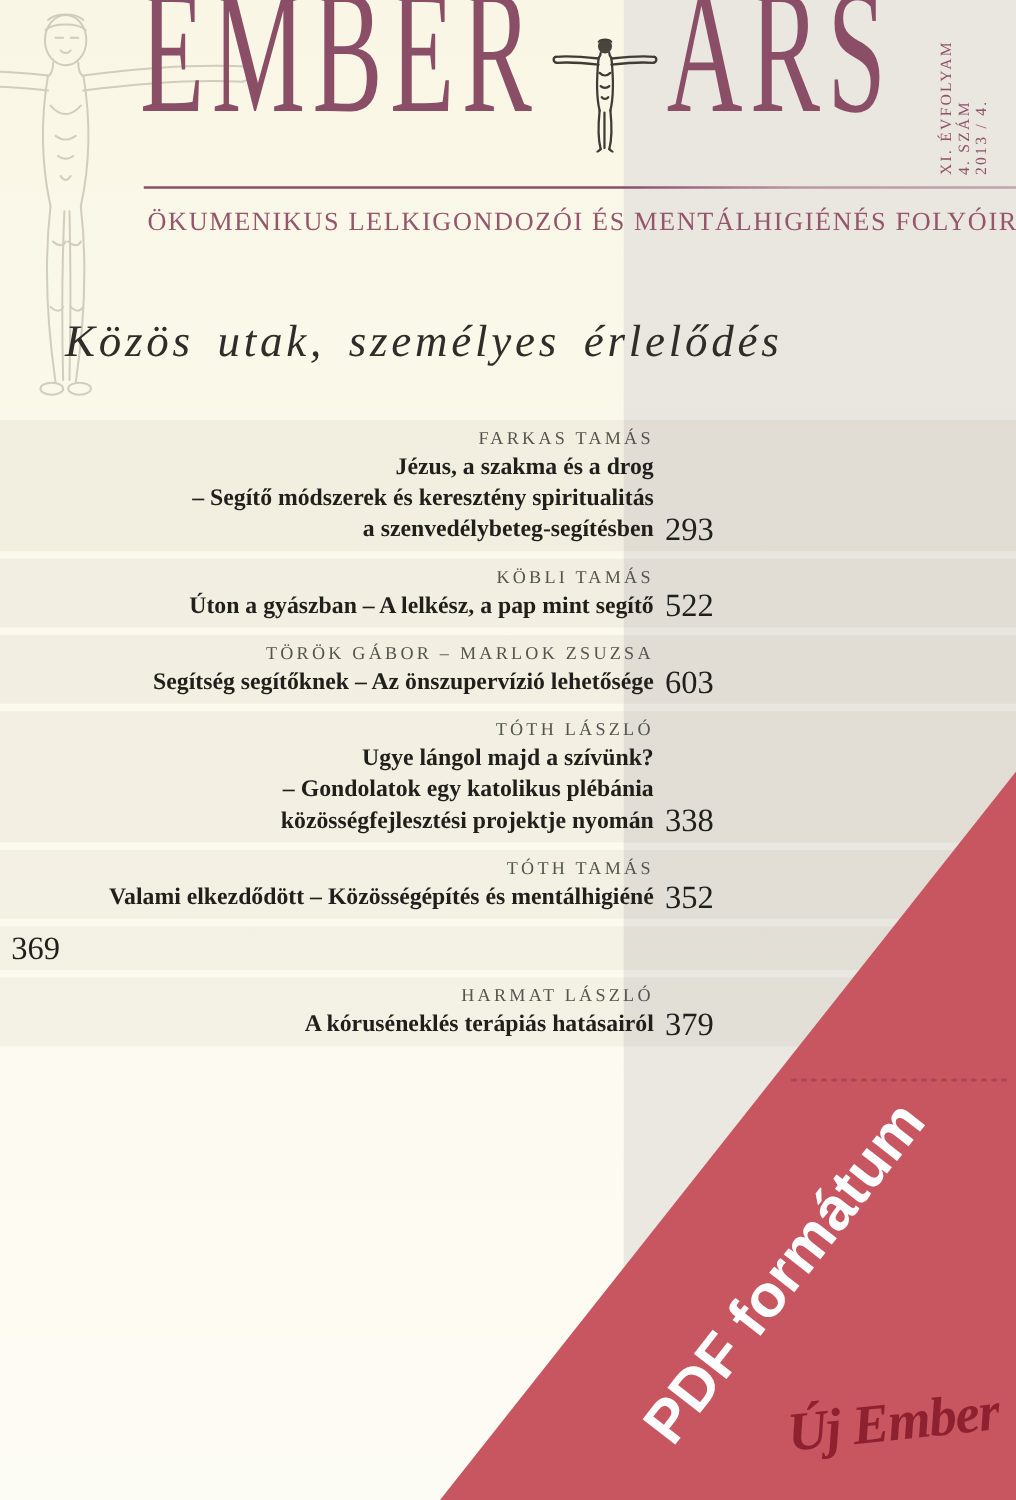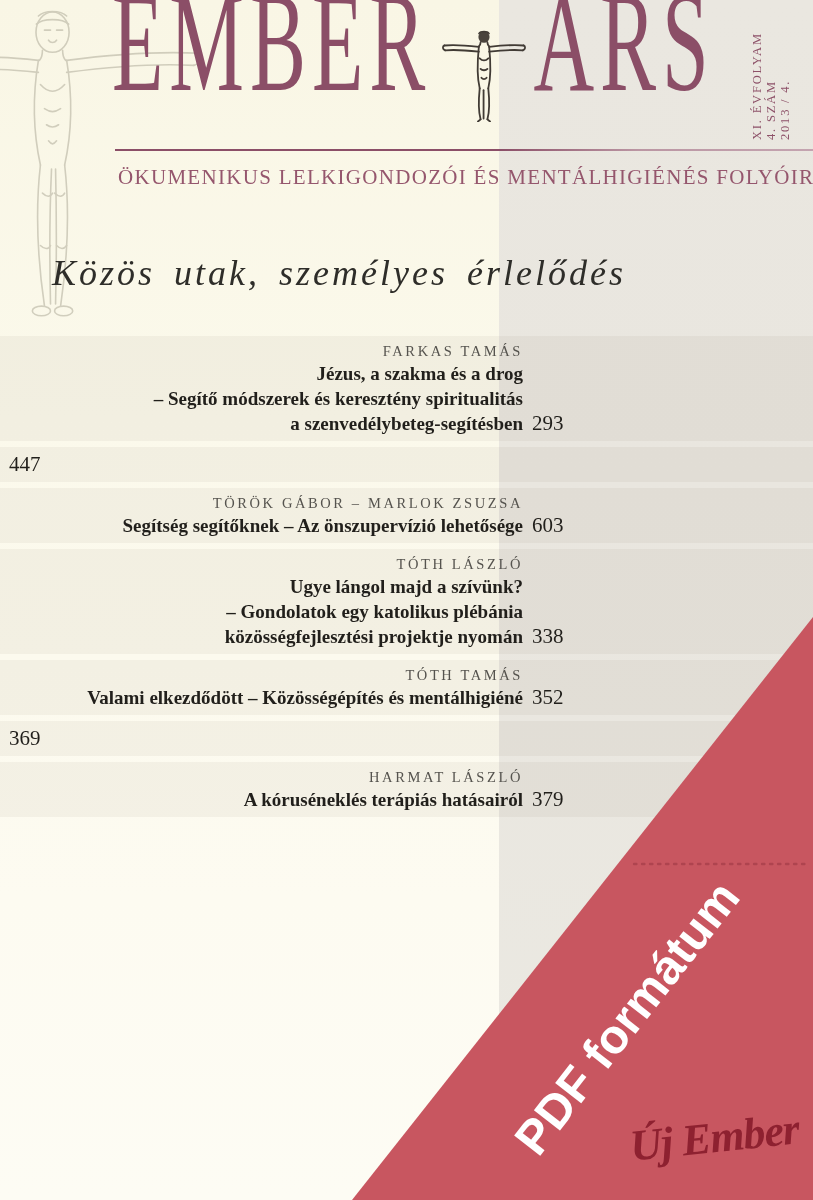--- a/index.html
+++ b/index.html
@@ -45,21 +45,21 @@
   .toc{position:absolute;left:0;top:336px;width:813px;display:flex;flex-direction:column;gap:6px;}
   .band{display:flex;align-items:flex-end;padding:5px 0;background:rgba(82,68,30,0.05);}
   .entry{width:523px;text-align:right;}
   .author{
     font-size:14.5px;line-height:20px;letter-spacing:2.6px;color:#55534e;
   }
   .tline{
     font-size:19px;line-height:25px;font-weight:bold;color:#211f1b;
   }
   .pn{
-    font-size:21px;line-height:25px;color:#211f1b;padding-left:9px;width:60px;text-align:left;
+    font-size:26px;line-height:25px;color:#211f1b;padding-left:9px;width:60px;text-align:left;
   }
   .overlay-svg{position:absolute;left:0;top:0;width:813px;height:1200px;}
 </style>
 </head>
 <body>
 
 <div class="page">
 
   <div class="right-panel"></div>
 
@@ -129,21 +129,25 @@
       <div class="entry">
         <div class="author">FARKAS TAMÁS</div>
         <div class="tline">Jézus, a szakma és a drog</div>
         <div class="tline">– Segítő módszerek és keresztény spiritualitás</div>
         <div class="tline">a szenvedélybeteg-segítésben</div>
       </div>
       <div class="pn">293</div>
     </div>
 
     <div class="band">
-      <div class="pn">447</div>
+      <div class="entry">
+        <div class="author">KÖBLI TAMÁS</div>
+        <div class="tline">Úton a gyászban – A lelkész, a pap mint segítő</div>
+      </div>
+      <div class="pn">522</div>
     </div>
 
     <div class="band">
       <div class="entry">
         <div class="author">TÖRÖK GÁBOR – MARLOK ZSUZSA</div>
         <div class="tline">Segítség segítőknek – Az önszupervízió lehetősége</div>
       </div>
       <div class="pn">603</div>
     </div>
 

